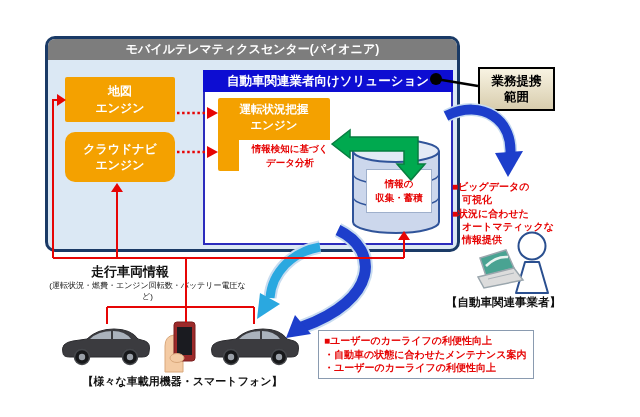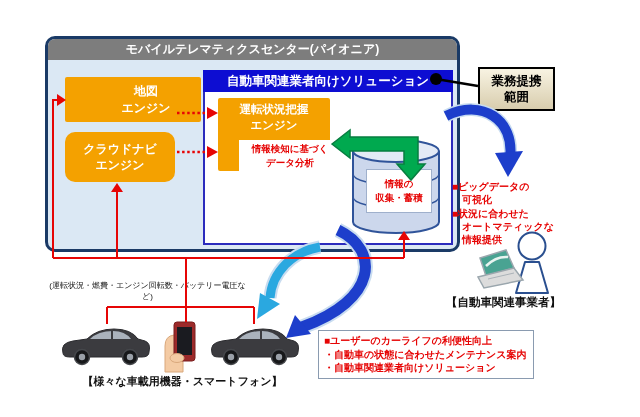--- a/index.html
+++ b/index.html
@@ -9,21 +9,21 @@
   .pre{white-space:pre;}
 
   .outer-box{left:45px;top:36px;width:409px;height:210px;background:var(--outer-box-fill,#dbe8f4);
              border:3px solid var(--outer-box-border,#1a3a66);border-radius:10px;z-index:1;}
   .title-bar{left:48px;top:39px;width:409px;height:21px;background:var(--title-bar-gray,#7d7d7d);
              color:#fff;font-size:12px;font-weight:bold;line-height:21px;text-align:center;
              border-radius:7px 7px 0 0;z-index:2;}
   .orange{background:var(--engine-orange,#f4a100);color:#fff;font-weight:bold;
           display:flex;flex-direction:column;justify-content:center;align-items:center;
           border-radius:2px;z-index:2;}
-  .map-box{left:65px;top:77px;width:110px;height:45px;font-size:12px;line-height:1.35;padding-left:26px;}
+  .map-box{left:65px;top:77px;width:110px;height:45px;font-size:12px;line-height:1.35;}
   .navi-box{left:65px;top:132px;width:110px;height:50px;font-size:12px;line-height:1.35;border-radius:10px;}
   .sol-box{left:203px;top:70px;width:246px;height:171px;background:#fff;
            border:2px solid #2b2bbd;z-index:2;}
   .sol-header{left:203px;top:70px;width:250px;height:22px;background:var(--solution-blue,#0d0dd2);
               color:#fff;font-size:12.5px;font-weight:bold;line-height:22px;text-align:center;z-index:3;}
   .drive-box{left:218px;top:98px;width:112px;height:73px;background:var(--engine-orange,#f4a100);
              z-index:3;border-radius:2px;}
   .drive-title{padding-top:4px;color:#fff;font-weight:bold;font-size:11.5px;line-height:1.35;text-align:center;}
   .analysis-box{left:223px;top:140px;width:102px;height:31px;background:#fff;z-index:4;
                 color:var(--accent-red,#e60505);font-size:9.5px;font-weight:bold;line-height:1.4;
@@ -118,20 +118,21 @@
     <path d="M57,40 L71,40 L80,71 L48,71 Z" fill="#fff" stroke="#2a4f8f" stroke-width="2" stroke-linejoin="round"></path>
     <g>
       <polygon points="12,36 38,28 46,46 18,54" fill="#49a392" stroke="#9aa6ad" stroke-width="1.5"></polygon>
       <path d="M18,44 Q28,34 40,35" fill="none" stroke="#e8f4f0" stroke-width="2.5"></path>
       <polygon points="10,55 46,46 55,58 16,66" fill="#dcdcdc" stroke="#9aa6ad" stroke-width="1.5"></polygon>
       <line x1="20" y1="57" x2="46" y2="51" stroke="#aab2b8" stroke-width="1"></line>
     </g>
   </svg>
   <div class="abs operator-label">【自動車関連事業者】</div>
 
+  <div class="abs vehicle-title">走行車両情報</div>
   <div class="abs vehicle-sub">(運転状況・燃費・エンジン回転数・バッテリー電圧など)</div>
 
   <svg class="abs icon-svg" style="left:57px;top:322px" width="97" height="46">
     <path d="M6,31 Q3,21 16,19 L30,17 Q40,7 57,7 Q74,7 81,17 L88,19 Q94,21 92,30 Q92,35 85,35 L13,35 Q6,35 6,31 Z" fill="#3b3b3f" stroke="#2a2a2e"></path>
     <path d="M33,17 Q41,9 56,9 Q68,9 74,17 Z" fill="#aab2bc"></path>
     <line x1="55" y1="9" x2="55" y2="17" stroke="#3b3b3f" stroke-width="2"></line>
     <circle cx="25" cy="35" r="7.5" fill="#17181a" stroke="#45474b" stroke-width="1.5"></circle>
     <circle cx="25" cy="35" r="3.2" fill="#9aa0a8"></circle>
     <circle cx="73" cy="35" r="7.5" fill="#17181a" stroke="#45474b" stroke-width="1.5"></circle>
     <circle cx="73" cy="35" r="3.2" fill="#9aa0a8"></circle>
@@ -152,21 +153,21 @@
     <circle cx="25" cy="35" r="3.2" fill="#9aa0a8"></circle>
     <circle cx="73" cy="35" r="7.5" fill="#17181a" stroke="#45474b" stroke-width="1.5"></circle>
     <circle cx="73" cy="35" r="3.2" fill="#9aa0a8"></circle>
   </svg>
 
   <div class="abs devices-label">【様々な車載用機器・スマートフォン】</div>
 
   <div class="abs benefits-box">
     <div>■ユーザーのカーライフの利便性向上</div>
     <div>・自動車の状態に合わせたメンテナンス案内</div>
-    <div>・自動車関連業者向けソリューション</div>
+    <div>・ユーザーのカーライフの利便性向上</div>
   </div>
 
   <svg class="abs overlay" width="640" height="417" viewBox="0 0 640 417">
 
     <g>
       <path class="under-stroke" style="stroke-width:13" d="M320,247 C292,252 272,272 270,298"></path>
       <path class="cyan-stroke" d="M320,247 C292,252 272,272 270,298"></path>
       <polygon class="cyan-fill" points="257,319 260,293 280,304"></polygon>
     </g>
 

